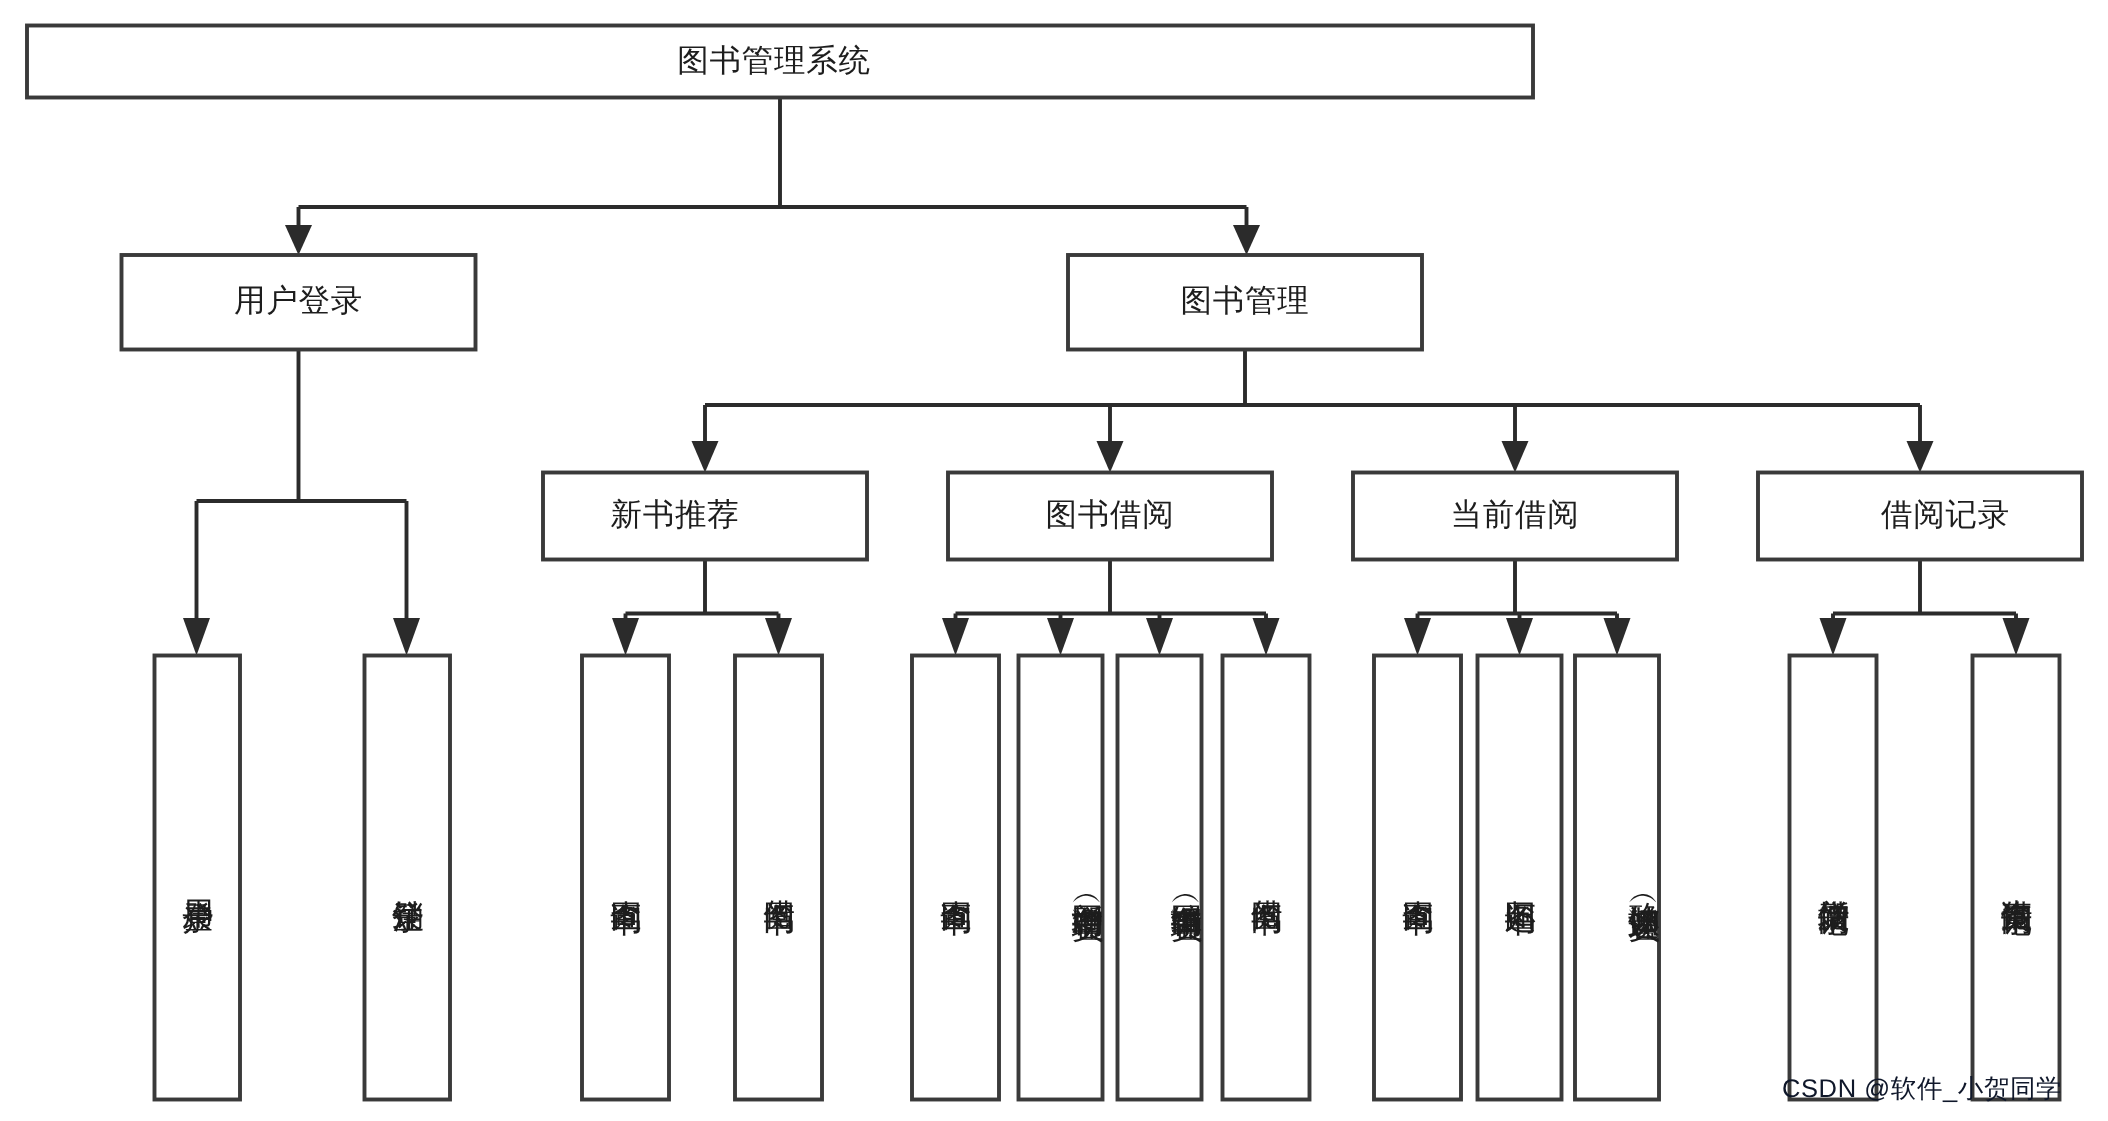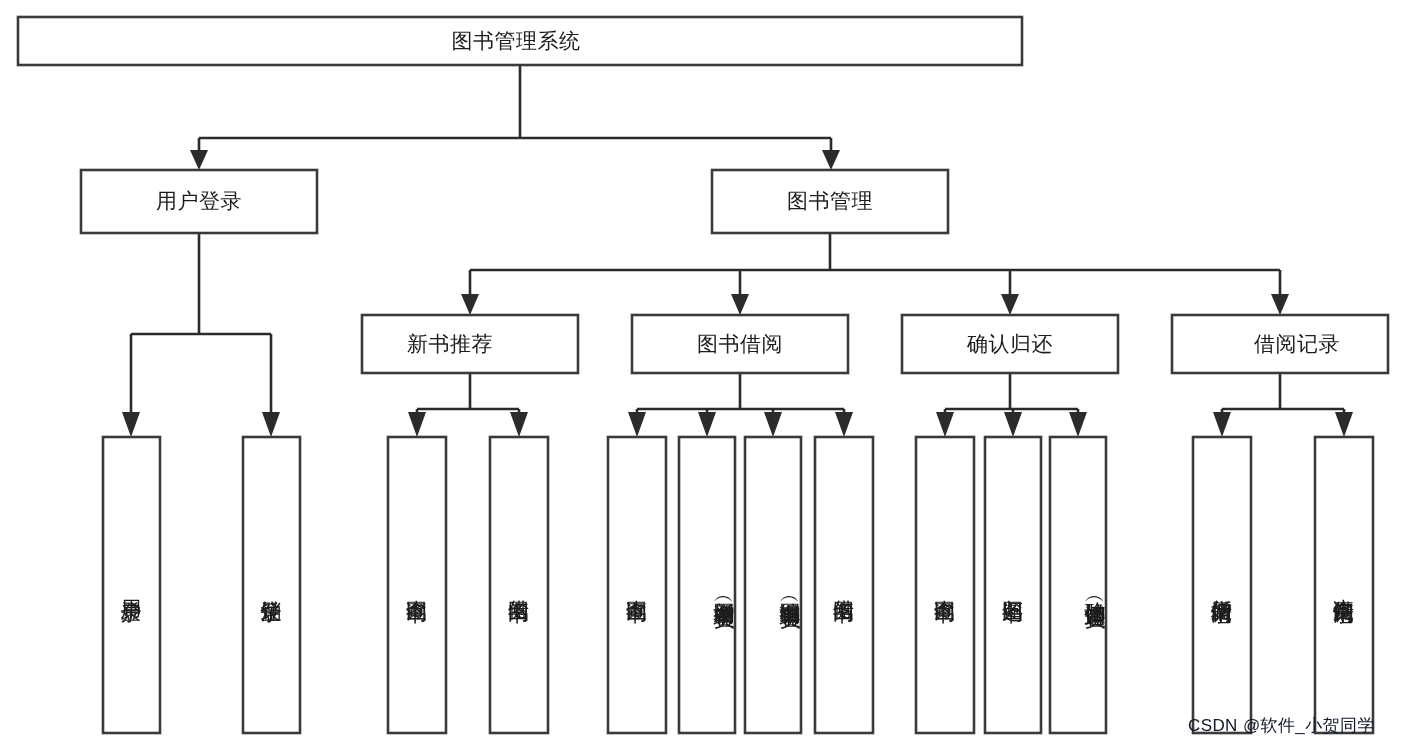--- a/index.html
+++ b/index.html
@@ -175,21 +175,21 @@
     </g>
   </svg>
 
   <div class="node-label-h" style="left:18px; top:17px; width:996px; height:48px;">图书管理系统</div>
 
   <div class="node-label-h" style="left:81px; top:170px; width:236px; height:63px;">用户登录</div>
   <div class="node-label-h" style="left:712px; top:170px; width:236px; height:63px;">图书管理</div>
 
   <div class="node-label-h" style="left:342px; top:315px; width:216px; height:58px;">新书推荐</div>
   <div class="node-label-h" style="left:632px; top:315px; width:216px; height:58px;text-align:center;">图书借阅</div>
-  <div class="node-label-h" style="left:902px; top:315px; width:216px; height:58px;">确认归还</div>
+  <div class="node-label-h" style="left:902px; top:315px; width:216px; height:58px;">当前借阅</div>
   <div class="node-label-h" style="left:1172px; top:315px; width:250px; height:58px;">借阅记录</div>
 
   <div class="node-label-v" style="left:103px; top:437px; width:57px; height:296px;">用户登录</div>
   <div class="node-label-v" style="left:243px; top:437px; width:57px; height:296px;">注销登录</div>
   <div class="node-label-v" style="left:388px; top:437px; width:58px; height:296px;">查询图书</div>
   <div class="node-label-v" style="left:490px; top:437px; width:58px; height:296px;">借阅图书</div>
   <div class="node-label-v" style="left:608px; top:437px; width:58px; height:296px;">查询图书</div>
   <div class="node-label-v" style="left:679px; top:437px; width:56px; height:296px; align-items:flex-start; padding-top:8px; box-sizing:border-box;">新增图书（管理员）</div>
   <div class="node-label-v" style="left:745px; top:437px; width:56px; height:296px; align-items:flex-start; padding-top:8px; box-sizing:border-box;">编辑图书（管理员）</div>
   <div class="node-label-v" style="left:815px; top:437px; width:58px; height:296px;">借阅图书</div>

